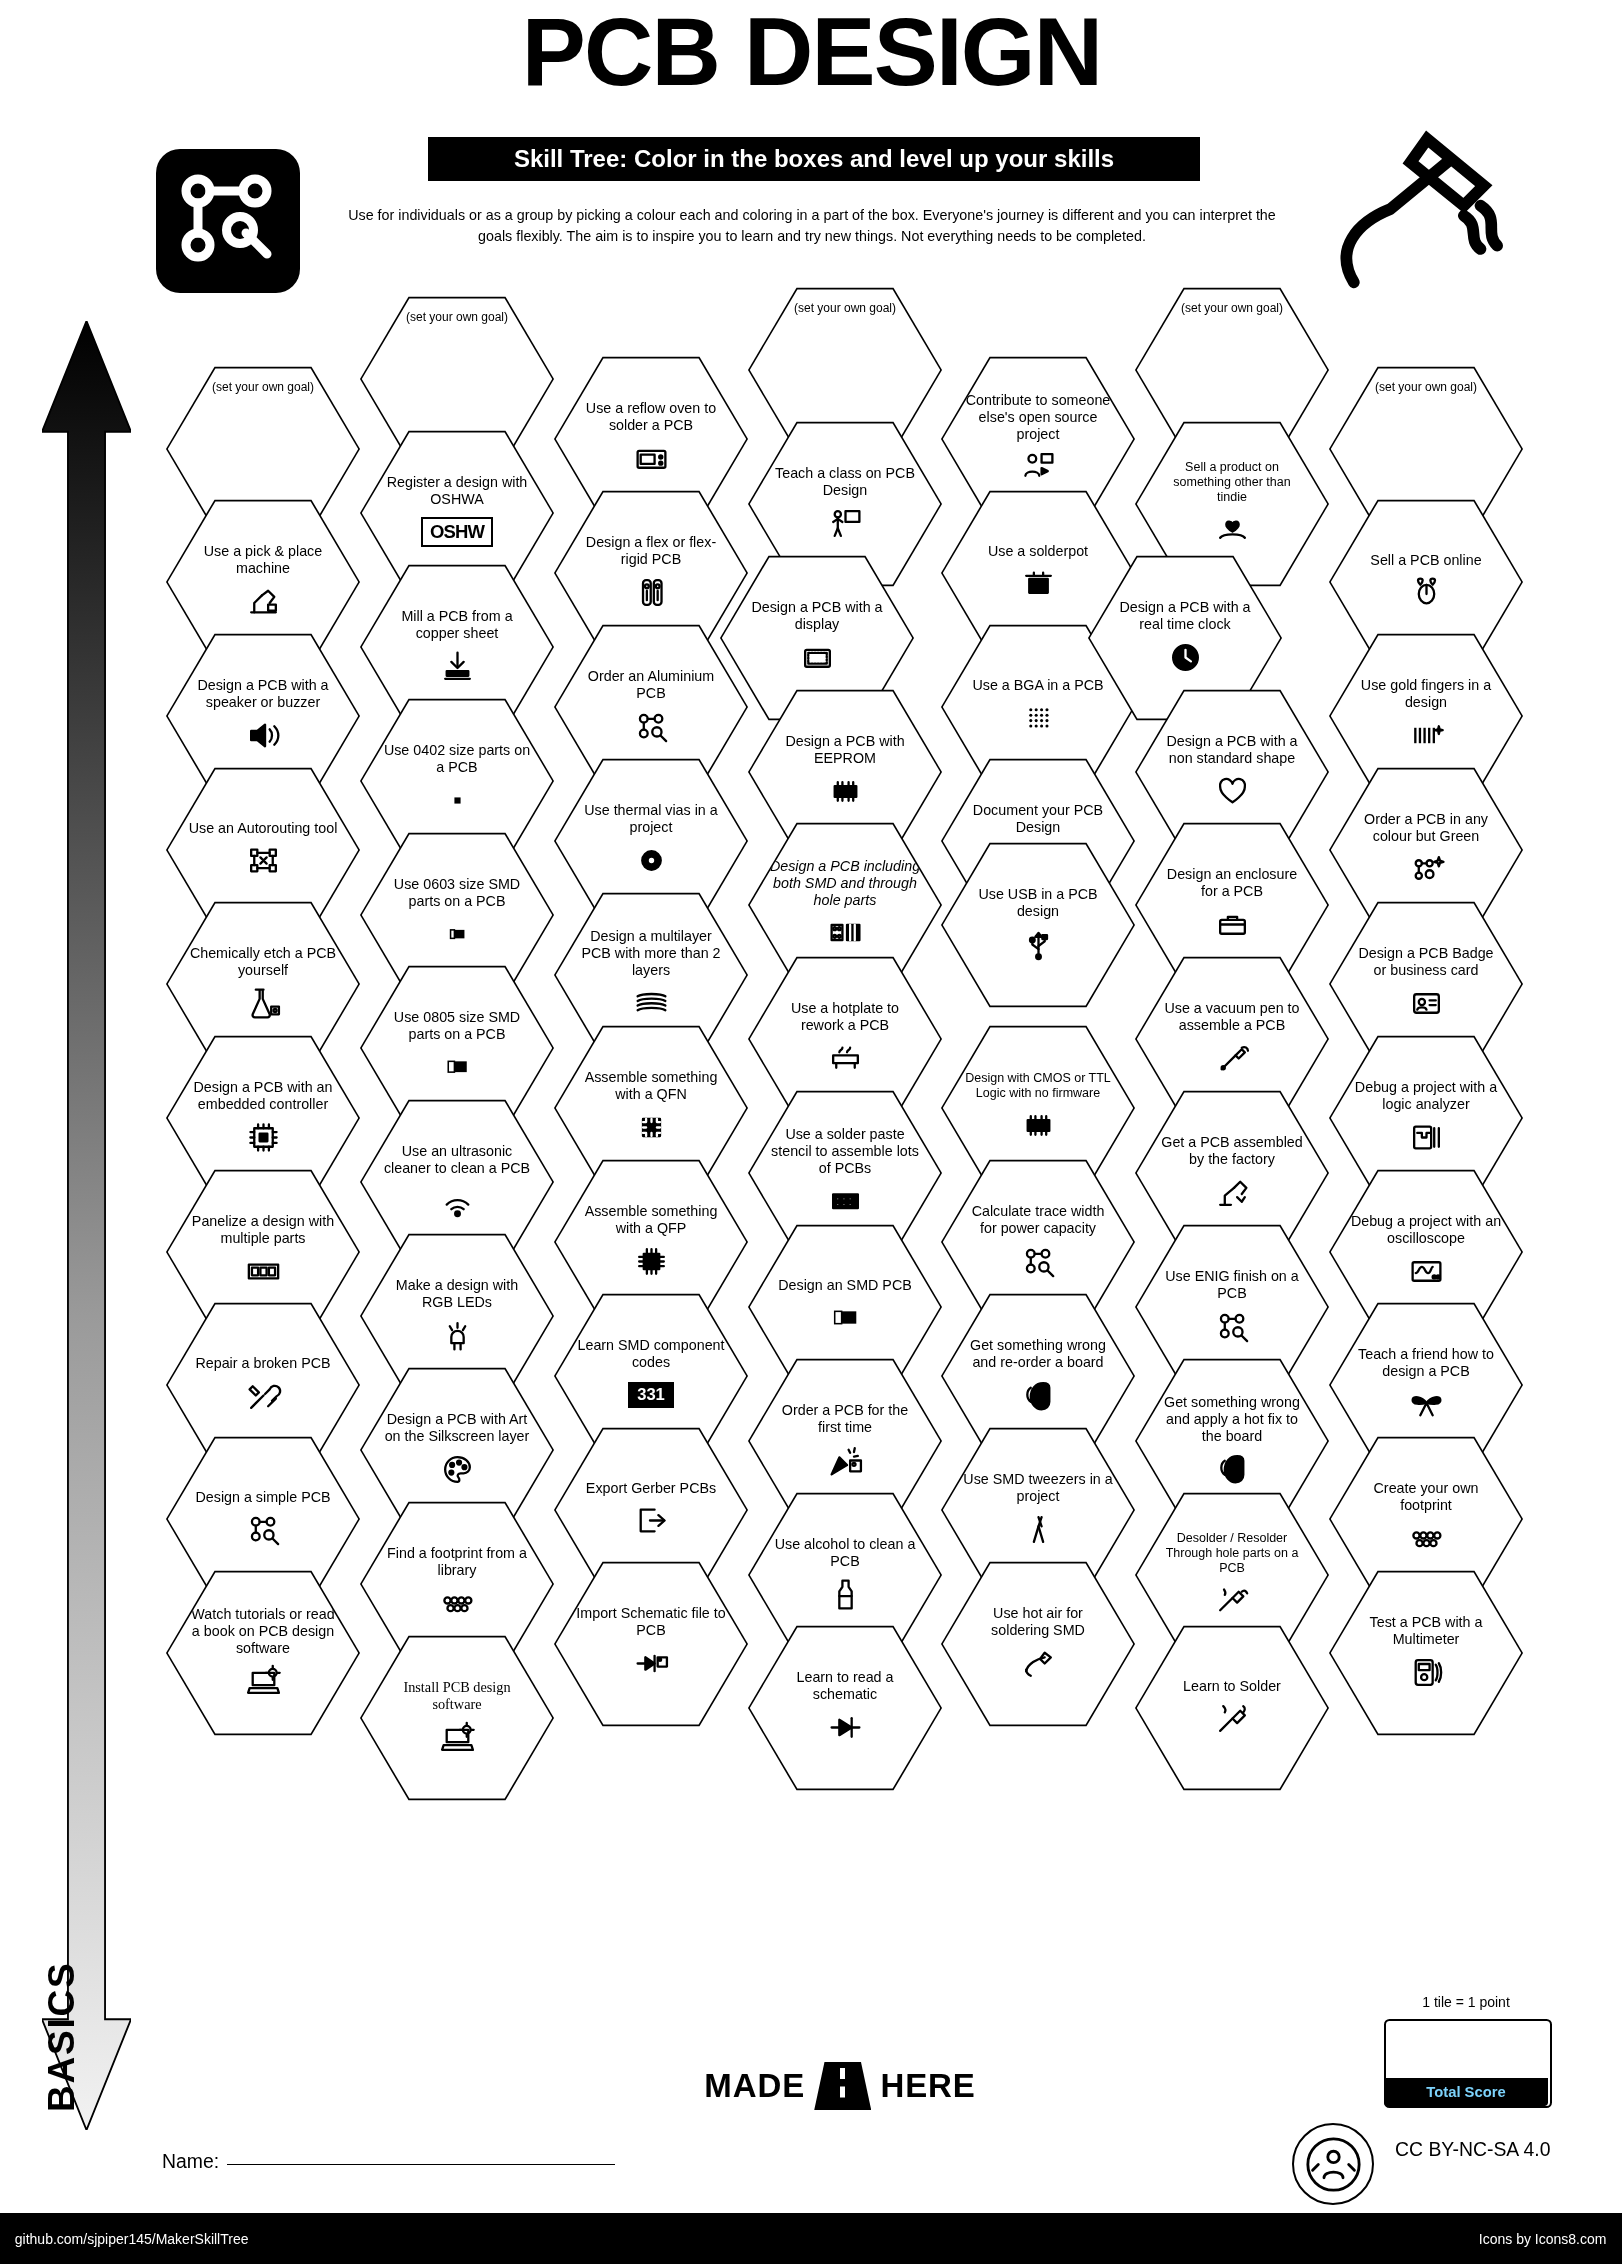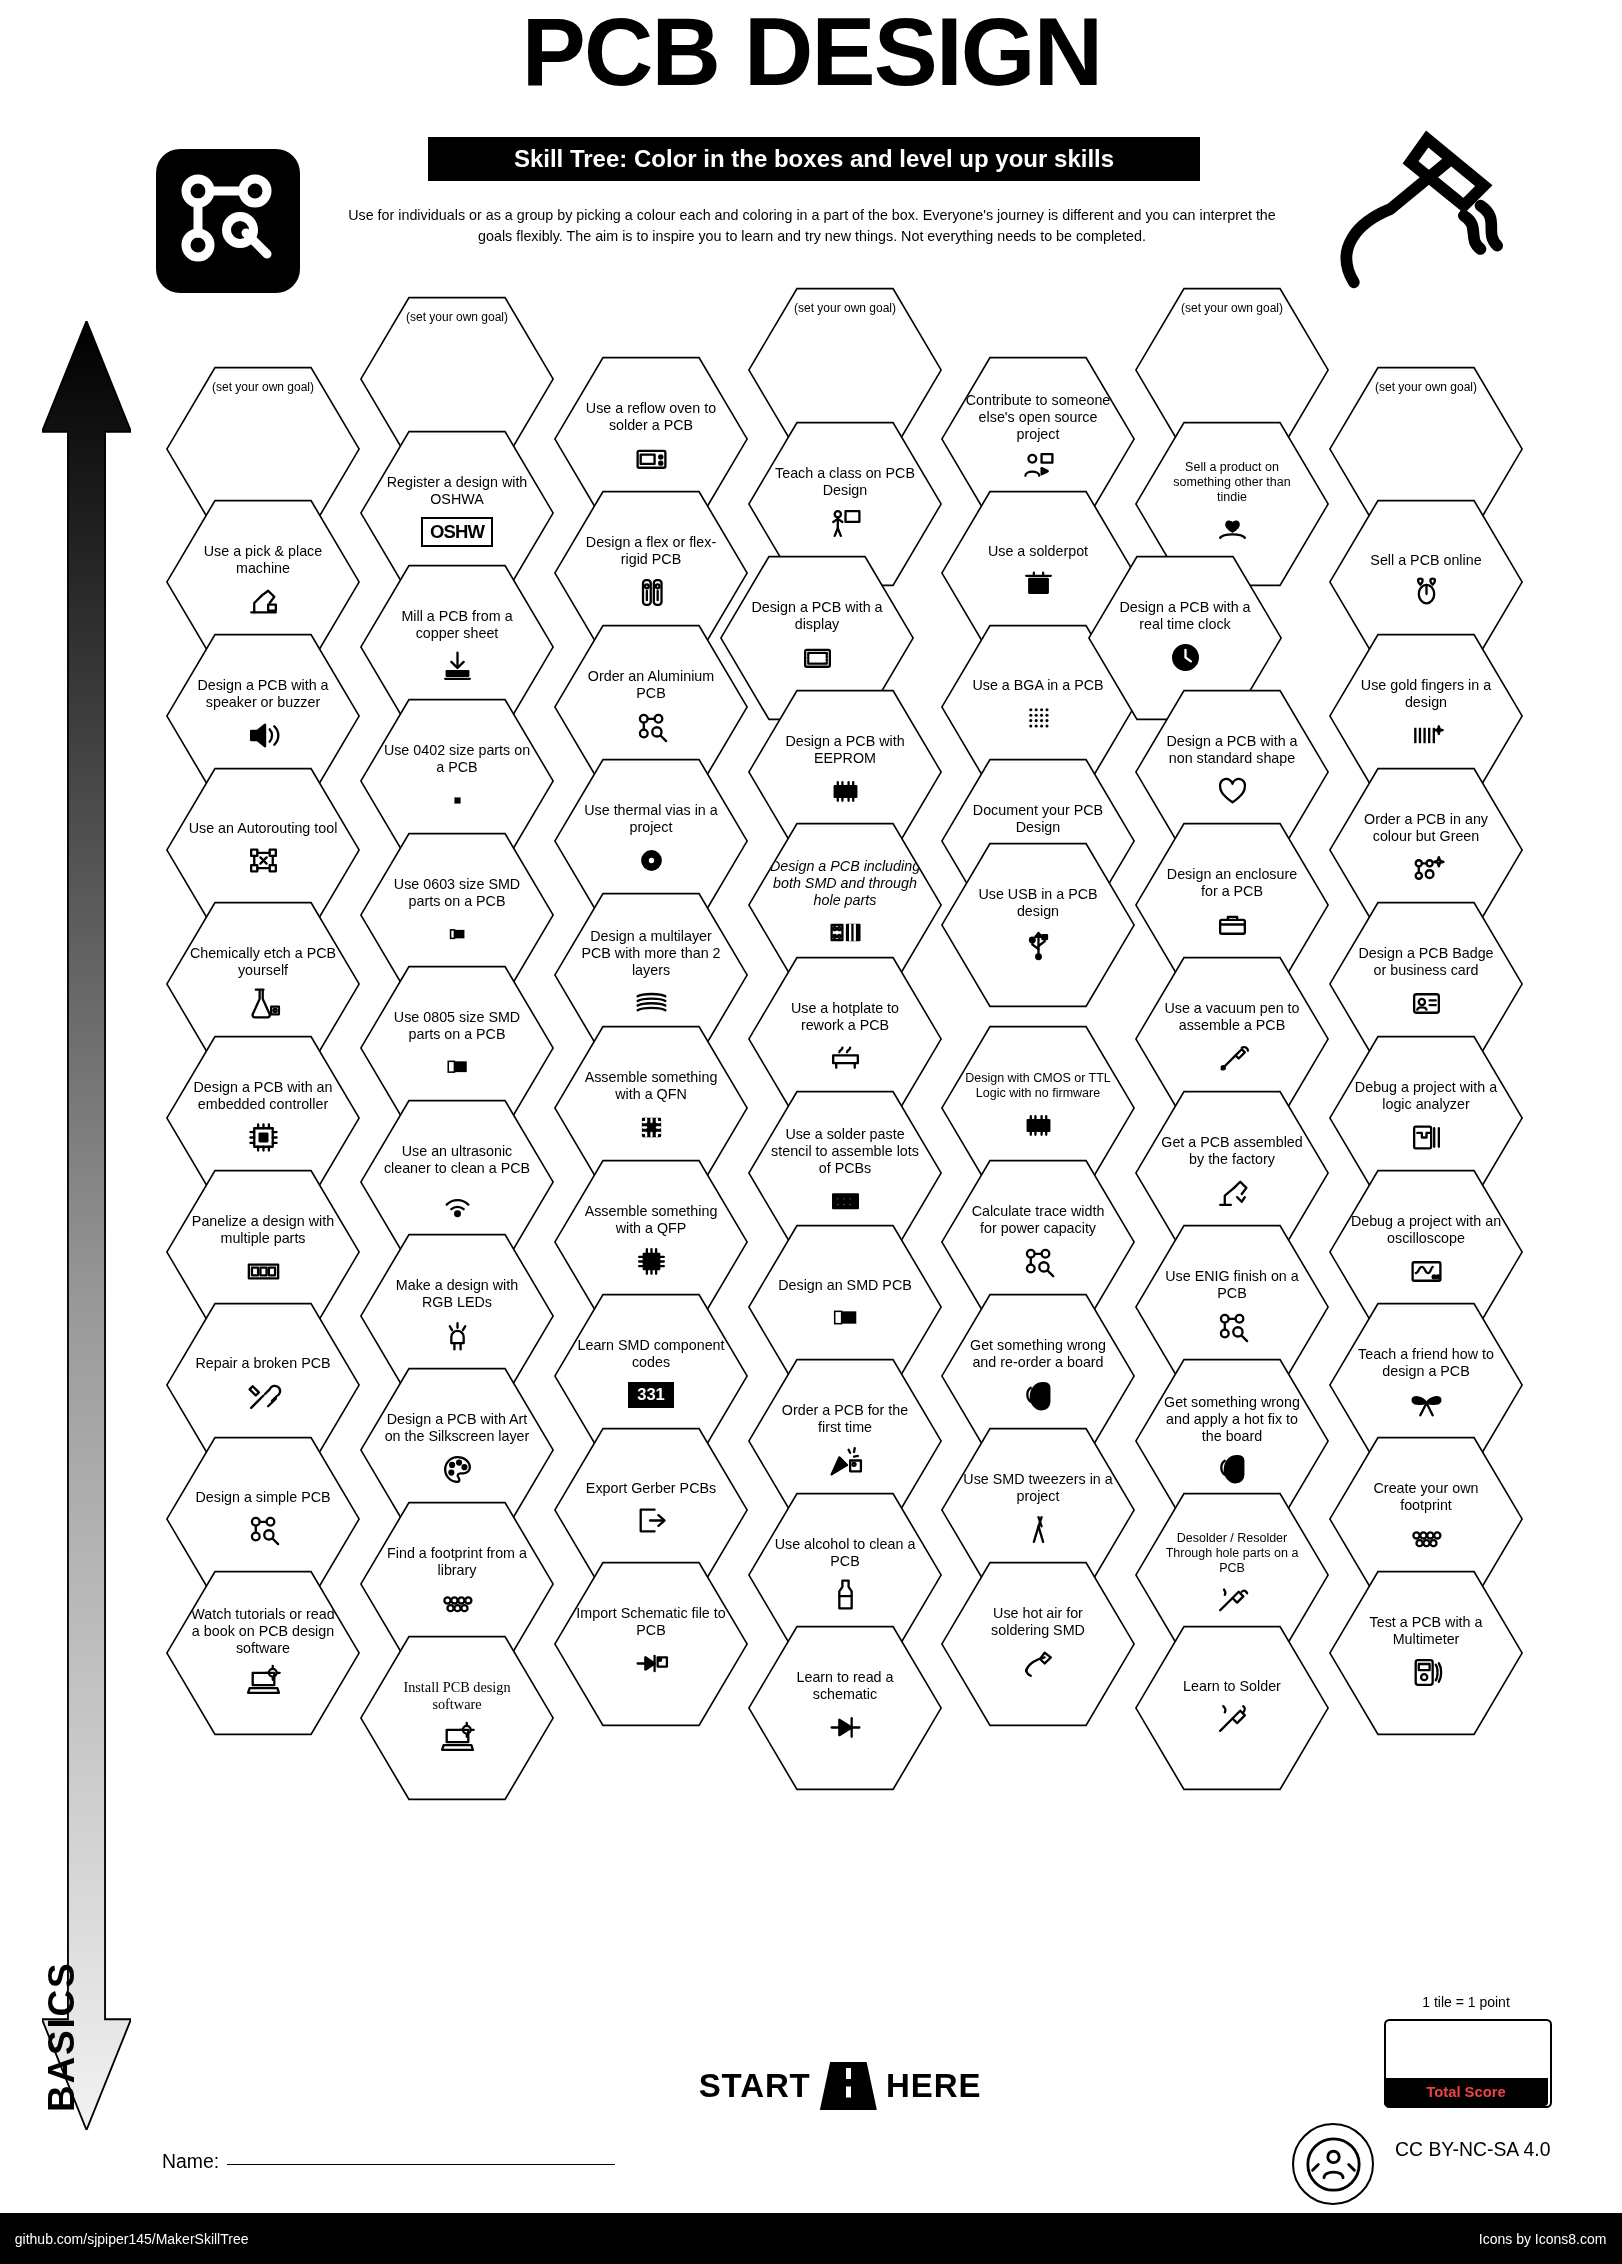--- a/index.html
+++ b/index.html
@@ -78,21 +78,21 @@
     -webkit-clip-path:polygon(18% 0,82% 0,100% 100%,0 100%);
     clip-path:polygon(18% 0,82% 0,100% 100%,0 100%);}
   #road:after{content:"";position:absolute;left:50%;top:5.5px;width:4.6px;height:11px;
     margin-left:-2.3px;background:#fff;box-shadow:0 18.5px 0 #fff;}
   #score-box{
     position:absolute;left:1384px;top:2019px;width:164px;height:85px;
     border:2.8px solid #000;border-radius:5.5px;background:#fff;
   }
   #score-label{
     position:absolute;left:1384px;top:2078px;width:164px;height:28px;
-    background:#000;color:#ef4444;display:flex;align-items:center;justify-content:center;
+    background:#000;color:#7dd3fc;display:flex;align-items:center;justify-content:center;
     font-size:14.8px;font-weight:bold;border-radius:0 0 3.7px 3.7px;
   }
   #tile-point{
     position:absolute;left:1384px;top:1994px;width:164px;text-align:center;font-size:14px;
   }
   #name-line{
     position:absolute;left:162px;top:2150px;font-size:19.4px;
   }
   #name-line .rule{display:inline-block;width:388px;border-bottom:1.8px solid #000;height:0.9px;vertical-align:2.8px;margin-left:7.4px;}
   #cc{
@@ -1188,21 +1188,21 @@
               <path d="M36 14c3 4 3 16 0 20"></path>
               <path d="M40 12c4 6 4 18 0 24"></path>
             </g>
           </svg>
         </div>
       </div>
     </div>
   </div>
 
 <div id="start-here">
-  <span>START</span>
+  <span>MADE</span>
   <span id="road"></span>
   <span>HERE</span>
 </div>
 
 <div id="tile-point">1 tile = 1 point</div>
 <div id="score-box"></div>
 <div id="score-label">Total Score</div>
 
 <div id="name-line">
   <span>Name:</span><span class="rule"></span>

